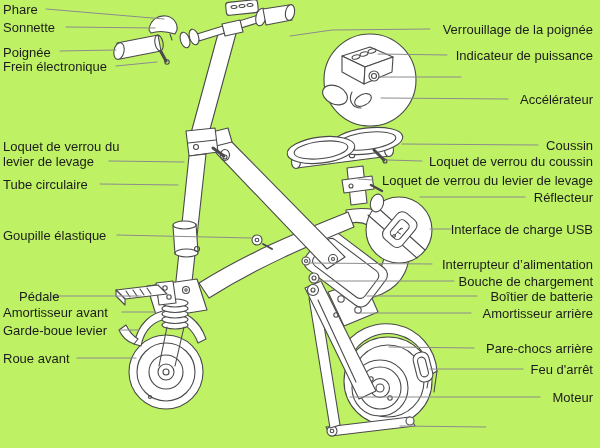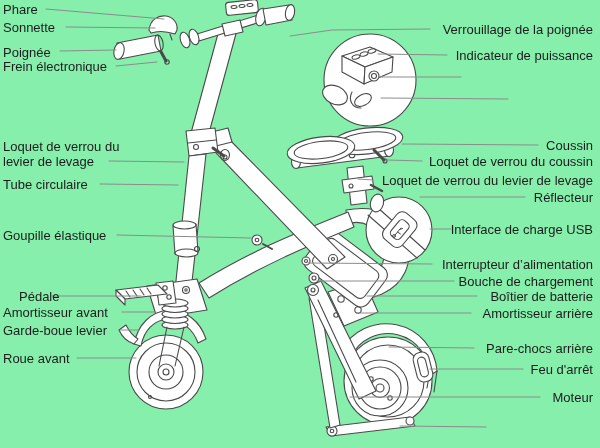--- a/index.html
+++ b/index.html
@@ -1,16 +1,16 @@
 <!DOCTYPE html>
 <html><head>
 <meta charset="utf-8">
 <style>
   html,body{margin:0;padding:0;background:#fff;}
-  .stage{position:relative;width:600px;height:448px;background:#86efac;overflow:hidden;
+  .stage{position:relative;width:600px;height:448px;background:#bef264;overflow:hidden;
          font-family:"Liberation Sans", sans-serif;}
   .stage svg{position:absolute;left:0;top:0;}
   .lbl{position:absolute;font-size:13px;line-height:15px;color:#1c1c1c;white-space:nowrap;}
   .lbl.right{text-align:center;}
   .lbl.wrap{white-space:normal;width:122px;}
 </style>
 </head>
 <body>
 
 <div class="stage">
@@ -282,20 +282,21 @@
 <div class="lbl wrap" style="left:3px;top:139px">Loquet de verrou du levier de levage</div>
 <div class="lbl" style="left:3px;top:177px">Tube circulaire</div>
 <div class="lbl" style="left:3px;top:228px">Goupille élastique</div>
 <div class="lbl" style="left:19px;top:289px">Pédale</div>
 <div class="lbl" style="left:3px;top:305px">Amortisseur avant</div>
 <div class="lbl" style="left:3px;top:323px">Garde-boue levier</div>
 <div class="lbl" style="left:3px;top:351px">Roue avant</div>
 
 <div class="lbl right" style="right:7px;top:22px">Verrouillage de la poignée</div>
 <div class="lbl right" style="right:7px;top:48px">Indicateur de puissance</div>
+<div class="lbl right" style="right:7px;top:92px">Accélérateur</div>
 <div class="lbl right" style="right:7px;top:138px">Coussin</div>
 <div class="lbl right" style="right:7px;top:154px">Loquet de verrou du coussin</div>
 <div class="lbl right" style="right:7px;top:173px">Loquet de verrou du levier de levage</div>
 <div class="lbl right" style="right:7px;top:190px">Réflecteur</div>
 <div class="lbl right" style="right:7px;top:222px">Interface de charge USB</div>
 <div class="lbl right" style="right:7px;top:257px">Interrupteur d’alimentation</div>
 <div class="lbl right" style="right:7px;top:274px">Bouche de chargement</div>
 <div class="lbl right" style="right:7px;top:289px">Boîtier de batterie</div>
 <div class="lbl right" style="right:7px;top:306px">Amortisseur arrière</div>
 <div class="lbl right" style="right:7px;top:341px">Pare-chocs arrière</div>

